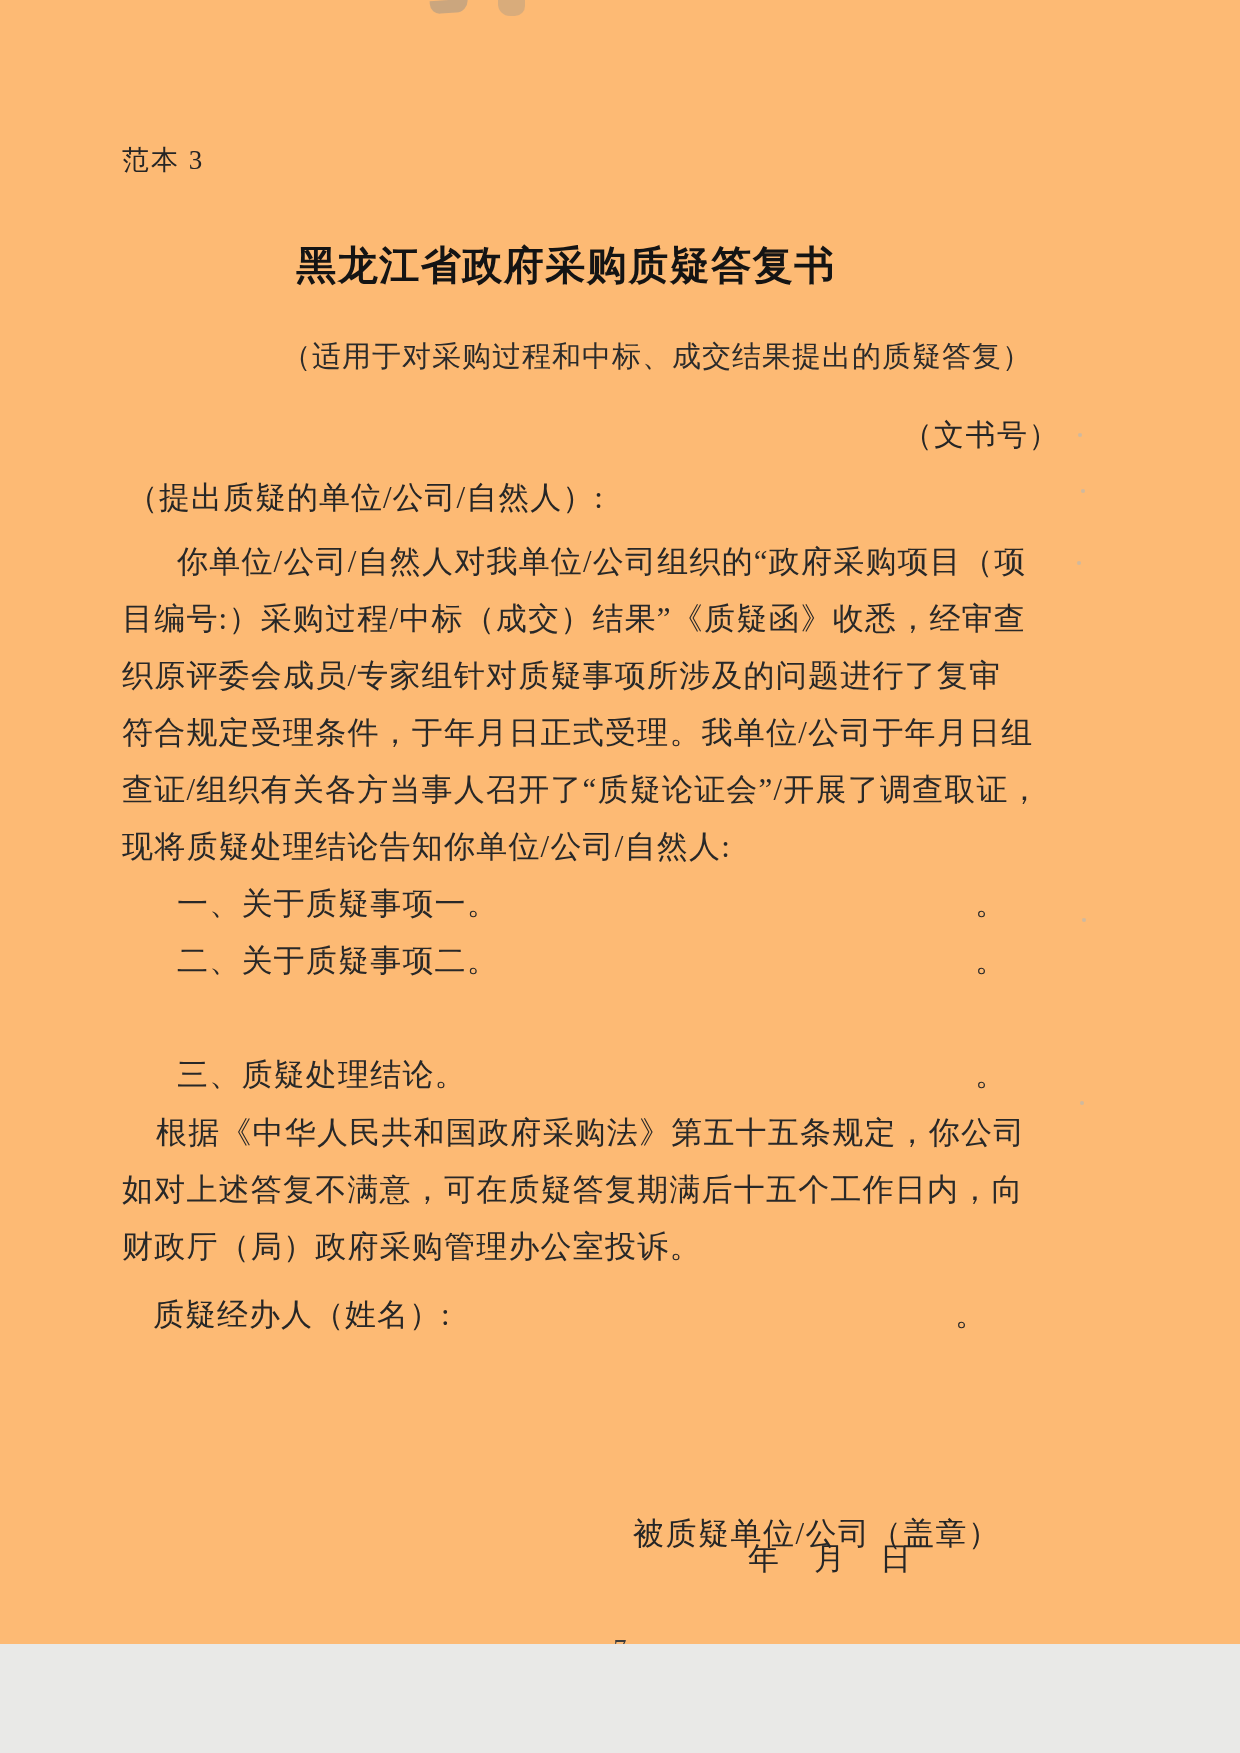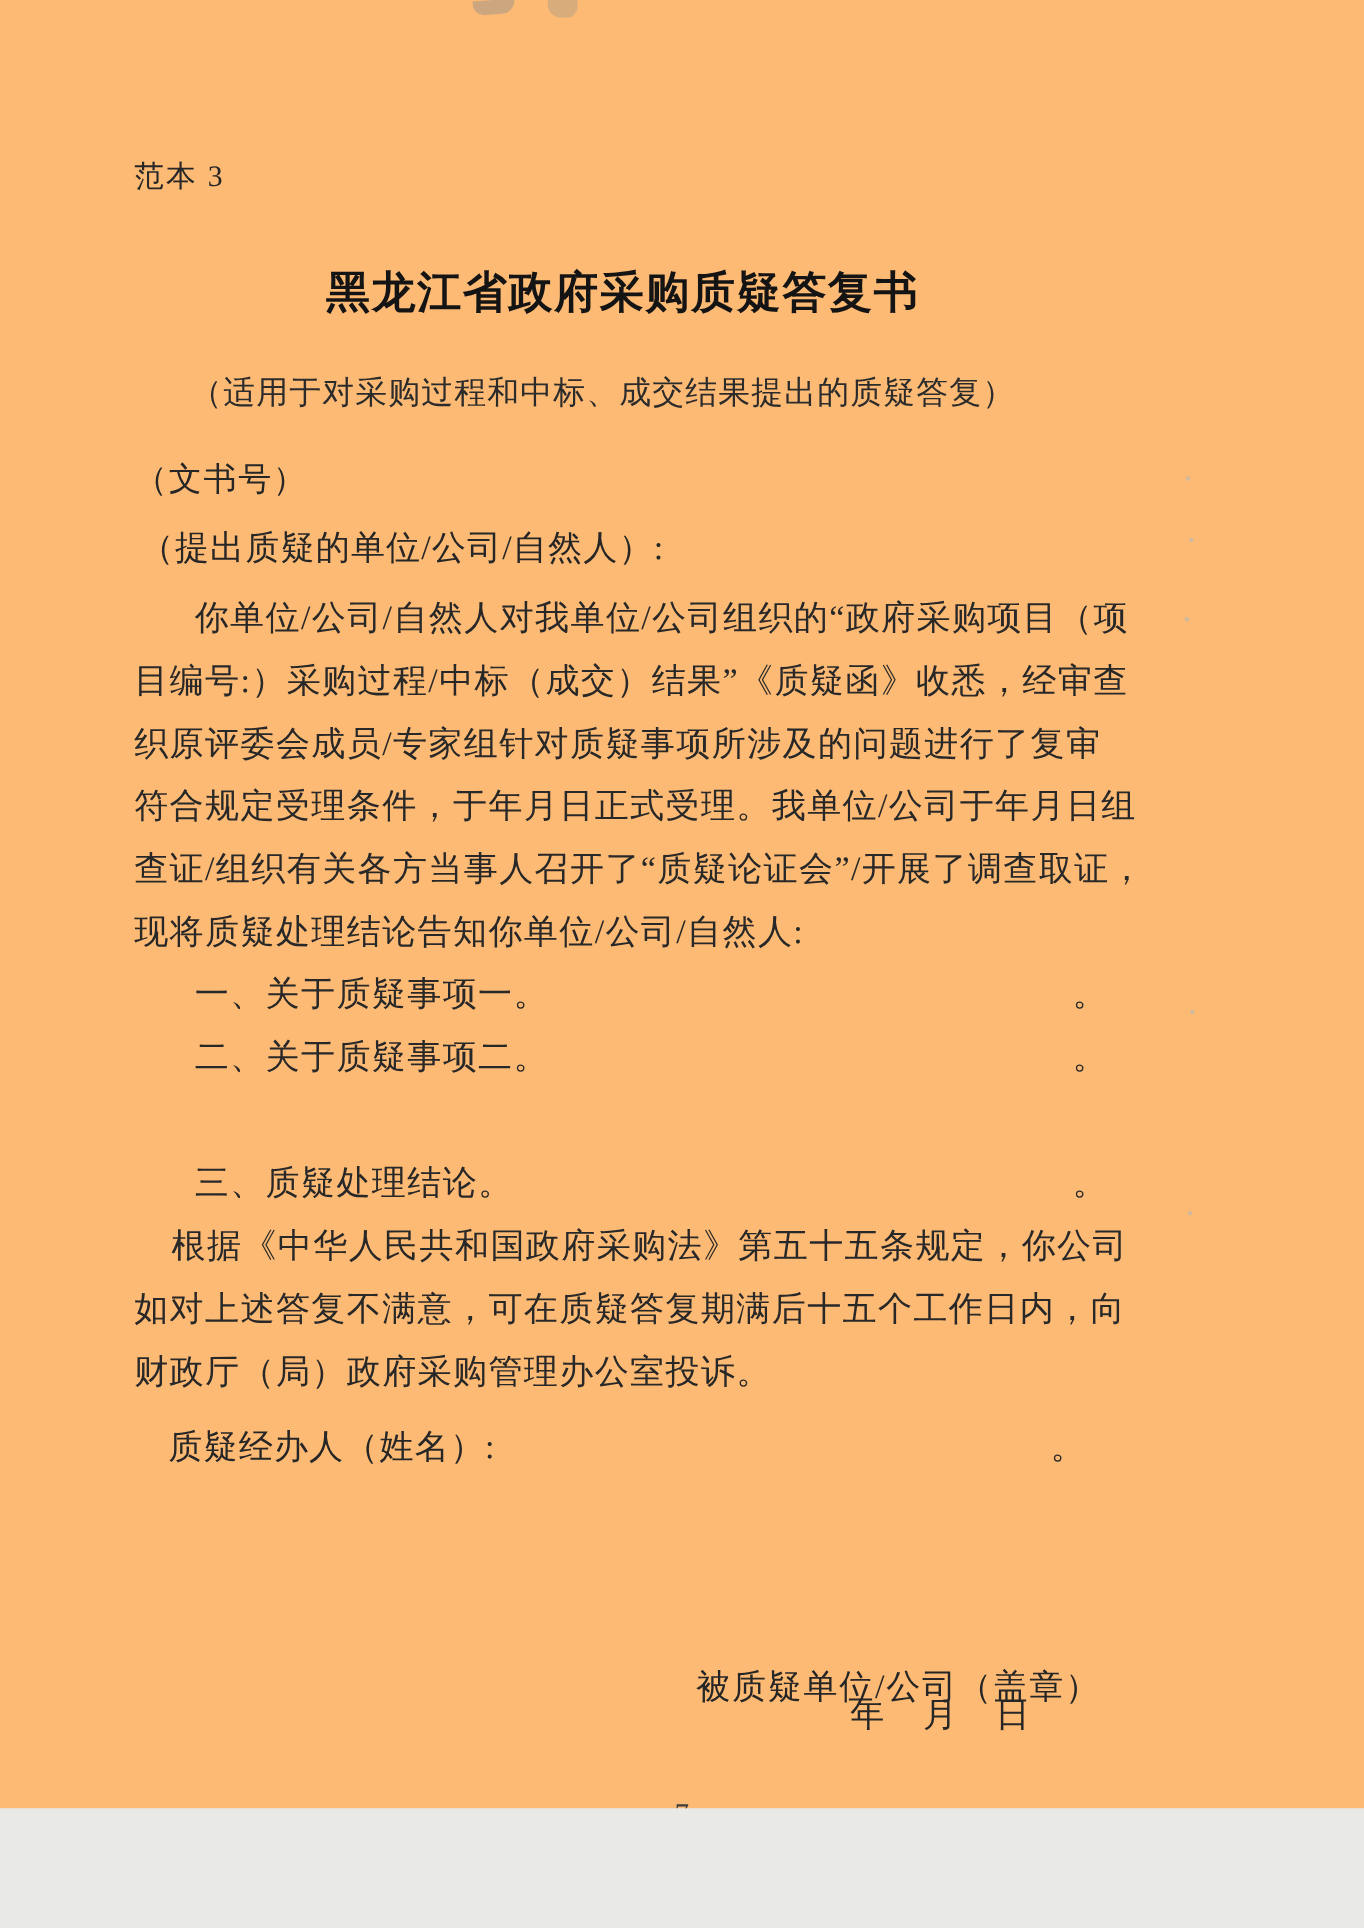--- a/index.html
+++ b/index.html
@@ -31,26 +31,26 @@
     position: absolute; left: 122px; top: 142px;
     font-size: 27px; letter-spacing: 2px;
   }
   .title {
     position: absolute; left: 122px; top: 222px; width: 968px; margin: 16px;
     text-align: center; transform: translateX(-56px);
     font-size: 40px; font-weight: 700; letter-spacing: 1.5px; color: #141414;
   }
   .subtitle {
     position: absolute; left: 122px; top: 337px; width: 968px;
-    text-align: center; transform: translateX(-58px);
+    text-align: right; transform: translateX(-58px);
     font-size: 29px; letter-spacing: 1px; color: #2b2b2b;
   }
   .docnum {
     position: absolute; left: 122px; top: 415px; width: 938px;
-    font-size: 30px; letter-spacing: 1.5px;
+    text-align: right; font-size: 30px; letter-spacing: 1.5px;
   }
   .addressee {
     position: absolute; left: 127px; top: 477px;
     font-size: 31px; letter-spacing: 1px;
   }
   .block { position: absolute; left: 122px; width: 985px; }
   .body1 { top: 533px; }
   .items { top: 875px; }
   .body2 { top: 1104px; }
   .line {
@@ -67,21 +67,21 @@
   }
   .h-left { margin-left: 31px; text-align: right; }
   .h-mid { position: absolute; left: 585px; }
   .h-tail { position: absolute; left: 833px; }
   .signature {
     position: absolute; left: 633px; top: 1477px;
     font-size: 31px; letter-spacing: 1.5px; margin-top: 36px;
   }
   .dateline {
     position: absolute; left: 748px; top: 1538px;
-    font-size: 31px; letter-spacing: 2px; margin-left: 25px;
+    font-size: 31px; letter-spacing: 2px;
   }
   .pagenum {
     position: absolute; left: 0; top: 1634px; width: 1240px;
     text-align: center; font-size: 26px; color: #3c3c3c;
   }
 </style>
 </head>
 <body>
 
 <div class="page">

